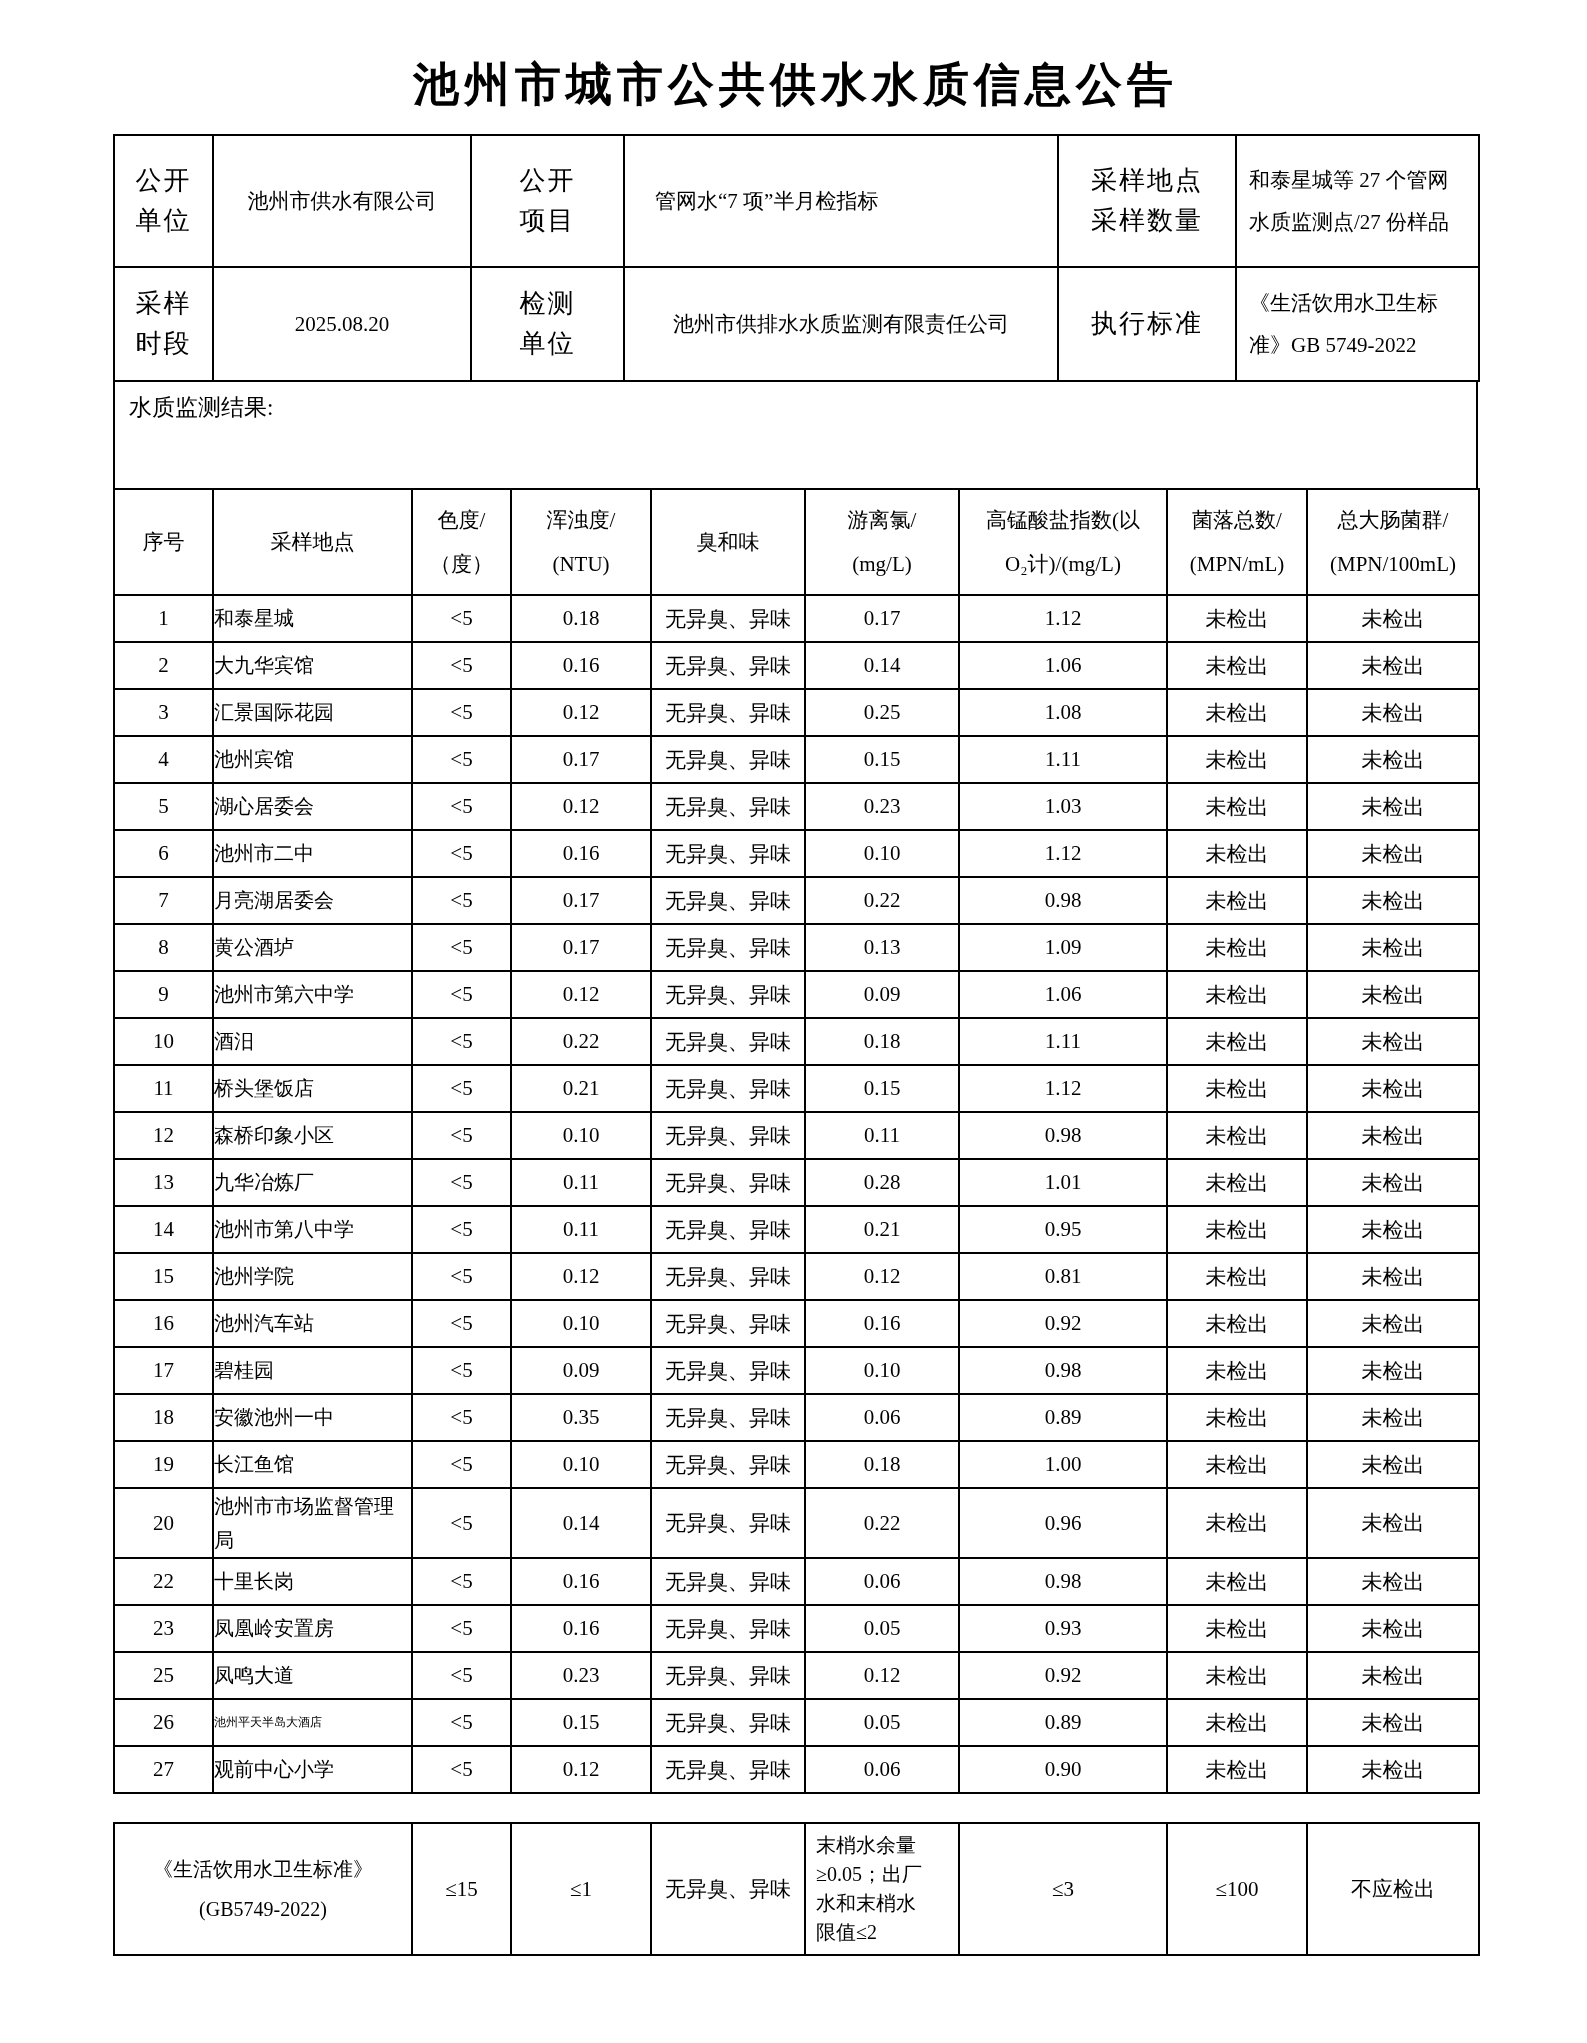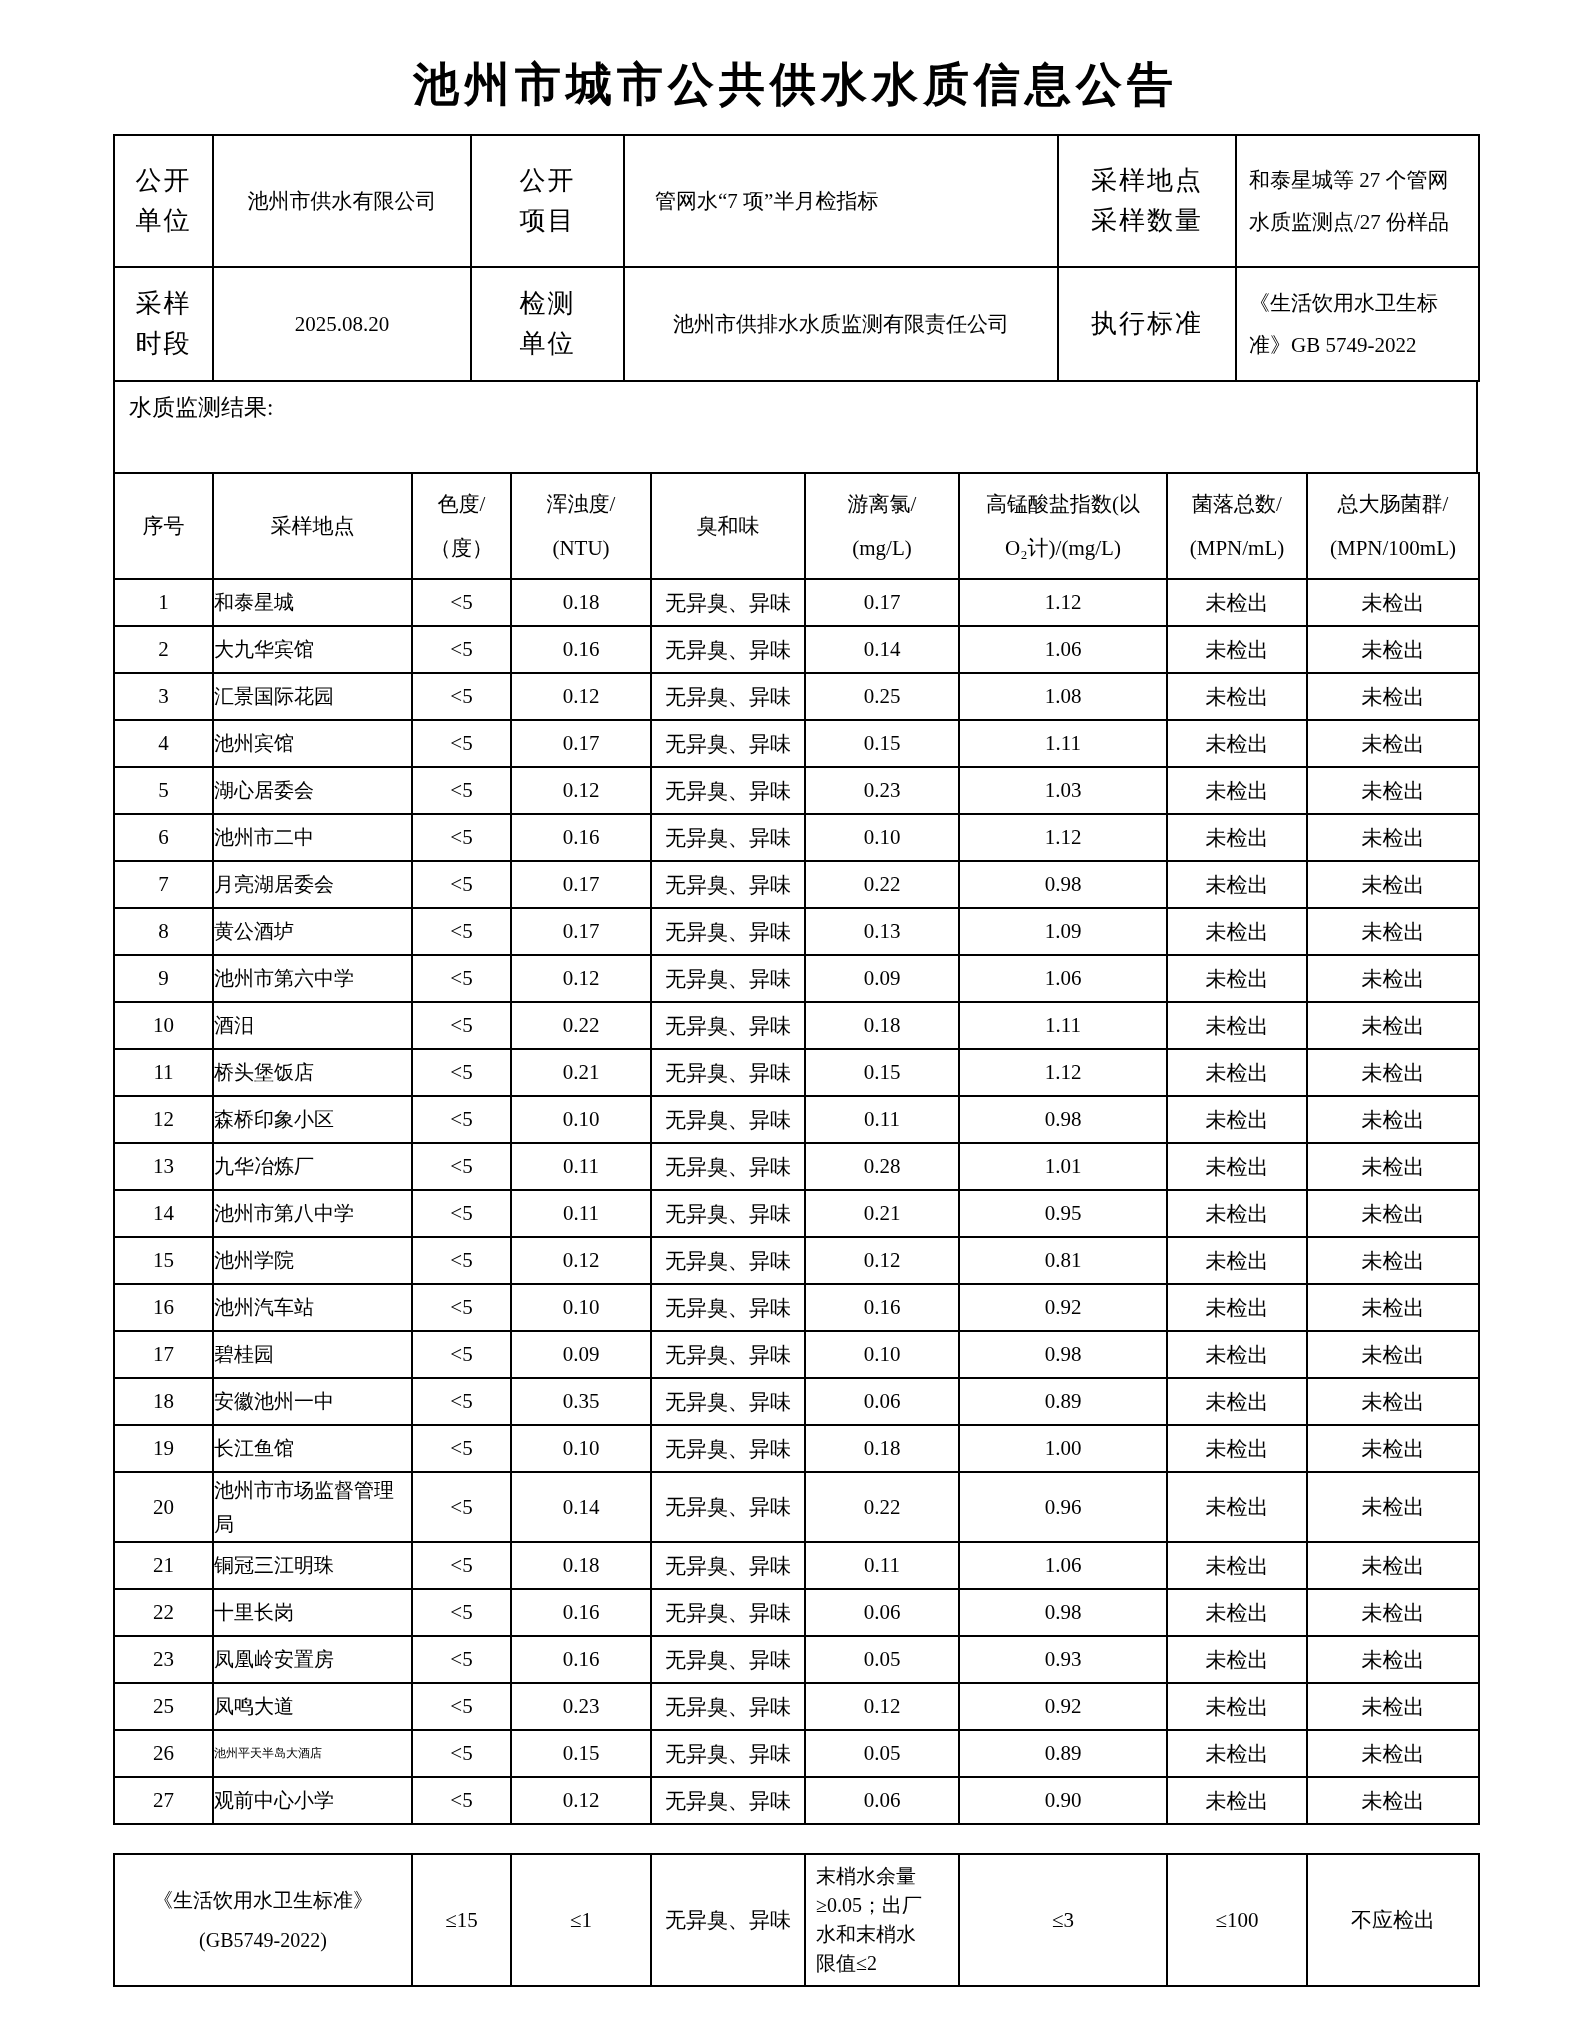--- a/index.html
+++ b/index.html
@@ -12,21 +12,21 @@
   .tbl td,.tbl th{border:2px solid #000;text-align:center;vertical-align:middle;
                   padding:0;font-weight:normal;overflow:hidden;}
   
   .info .lbl{font-size:26px;line-height:40px;white-space:pre-line;letter-spacing:2px;}
   .info .val{font-size:21px;line-height:42px;}
   .info .left{text-align:left;padding:2px 12px;}
   .info .padl{padding-left:30px;}
   .r1 td{height:126px;}
   .r2 td{height:108px;}
   
-  .note{border:2px solid #000;margin-top:-2px;height:94px;box-sizing:border-box;
+  .note{border:2px solid #000;margin-top:-2px;height:110px;box-sizing:border-box;
         padding:6px 10px 0 14px;font-size:23px;line-height:40px;text-align:left;}
   
   .main{margin-top:-2px;}
   .main th{font-size:21px;line-height:44px;white-space:pre-line;height:104px;}
   .main td{font-size:21px;height:45px;}
   .main td.loc{text-align:left;padding-right:10px;
                white-space:nowrap;font-size:20px;}
   .main td.loc.compact{font-size:12px;}
   .main td.loc.wrap{white-space:normal;line-height:34px;}
   
@@ -327,31 +327,20 @@
           <td class="loc wrap">池州市市场监督管理局</td>
           <td>&lt;5</td>
           <td>0.14</td>
           <td>无异臭、异味</td>
           <td>0.22</td>
           <td>0.96</td>
           <td>未检出</td>
           <td>未检出</td>
         </tr>
         <tr>
-          <td>21</td>
-          <td class="loc">铜冠三江明珠</td>
-          <td>&lt;5</td>
-          <td>0.18</td>
-          <td>无异臭、异味</td>
-          <td>0.11</td>
-          <td>1.06</td>
-          <td>未检出</td>
-          <td>未检出</td>
-        </tr>
-        <tr>
           <td>22</td>
           <td class="loc">十里长岗</td>
           <td>&lt;5</td>
           <td>0.16</td>
           <td>无异臭、异味</td>
           <td>0.06</td>
           <td>0.98</td>
           <td>未检出</td>
           <td>未检出</td>
         </tr>

